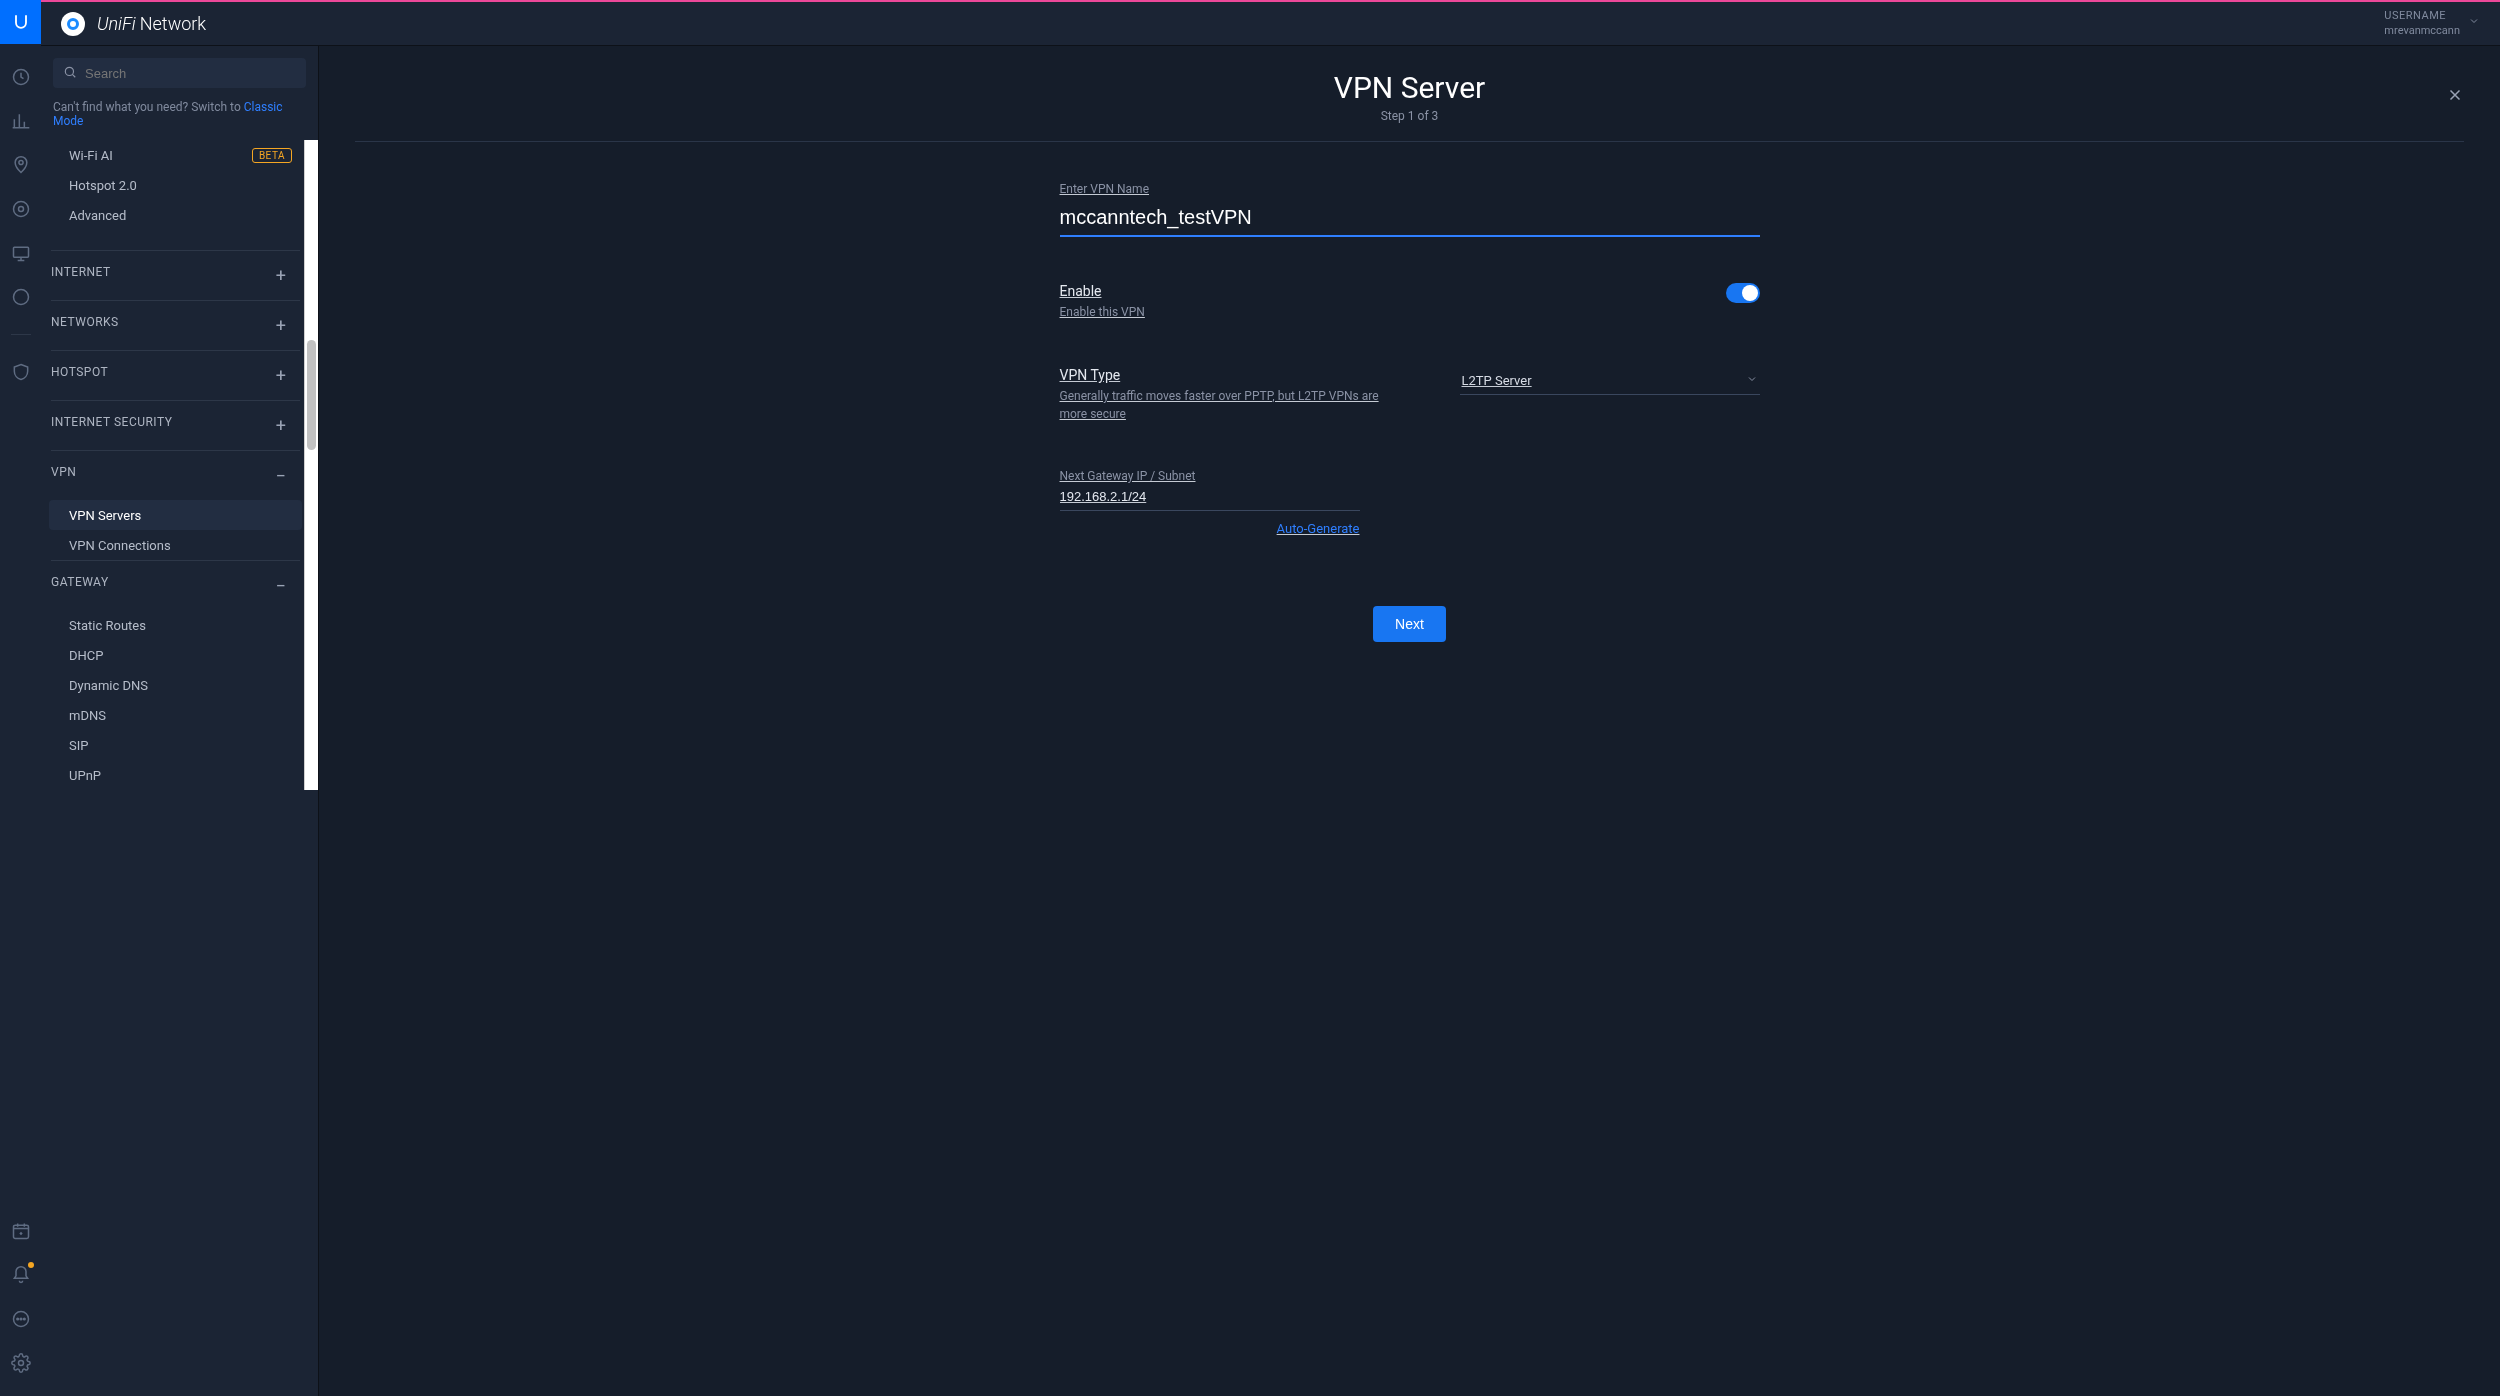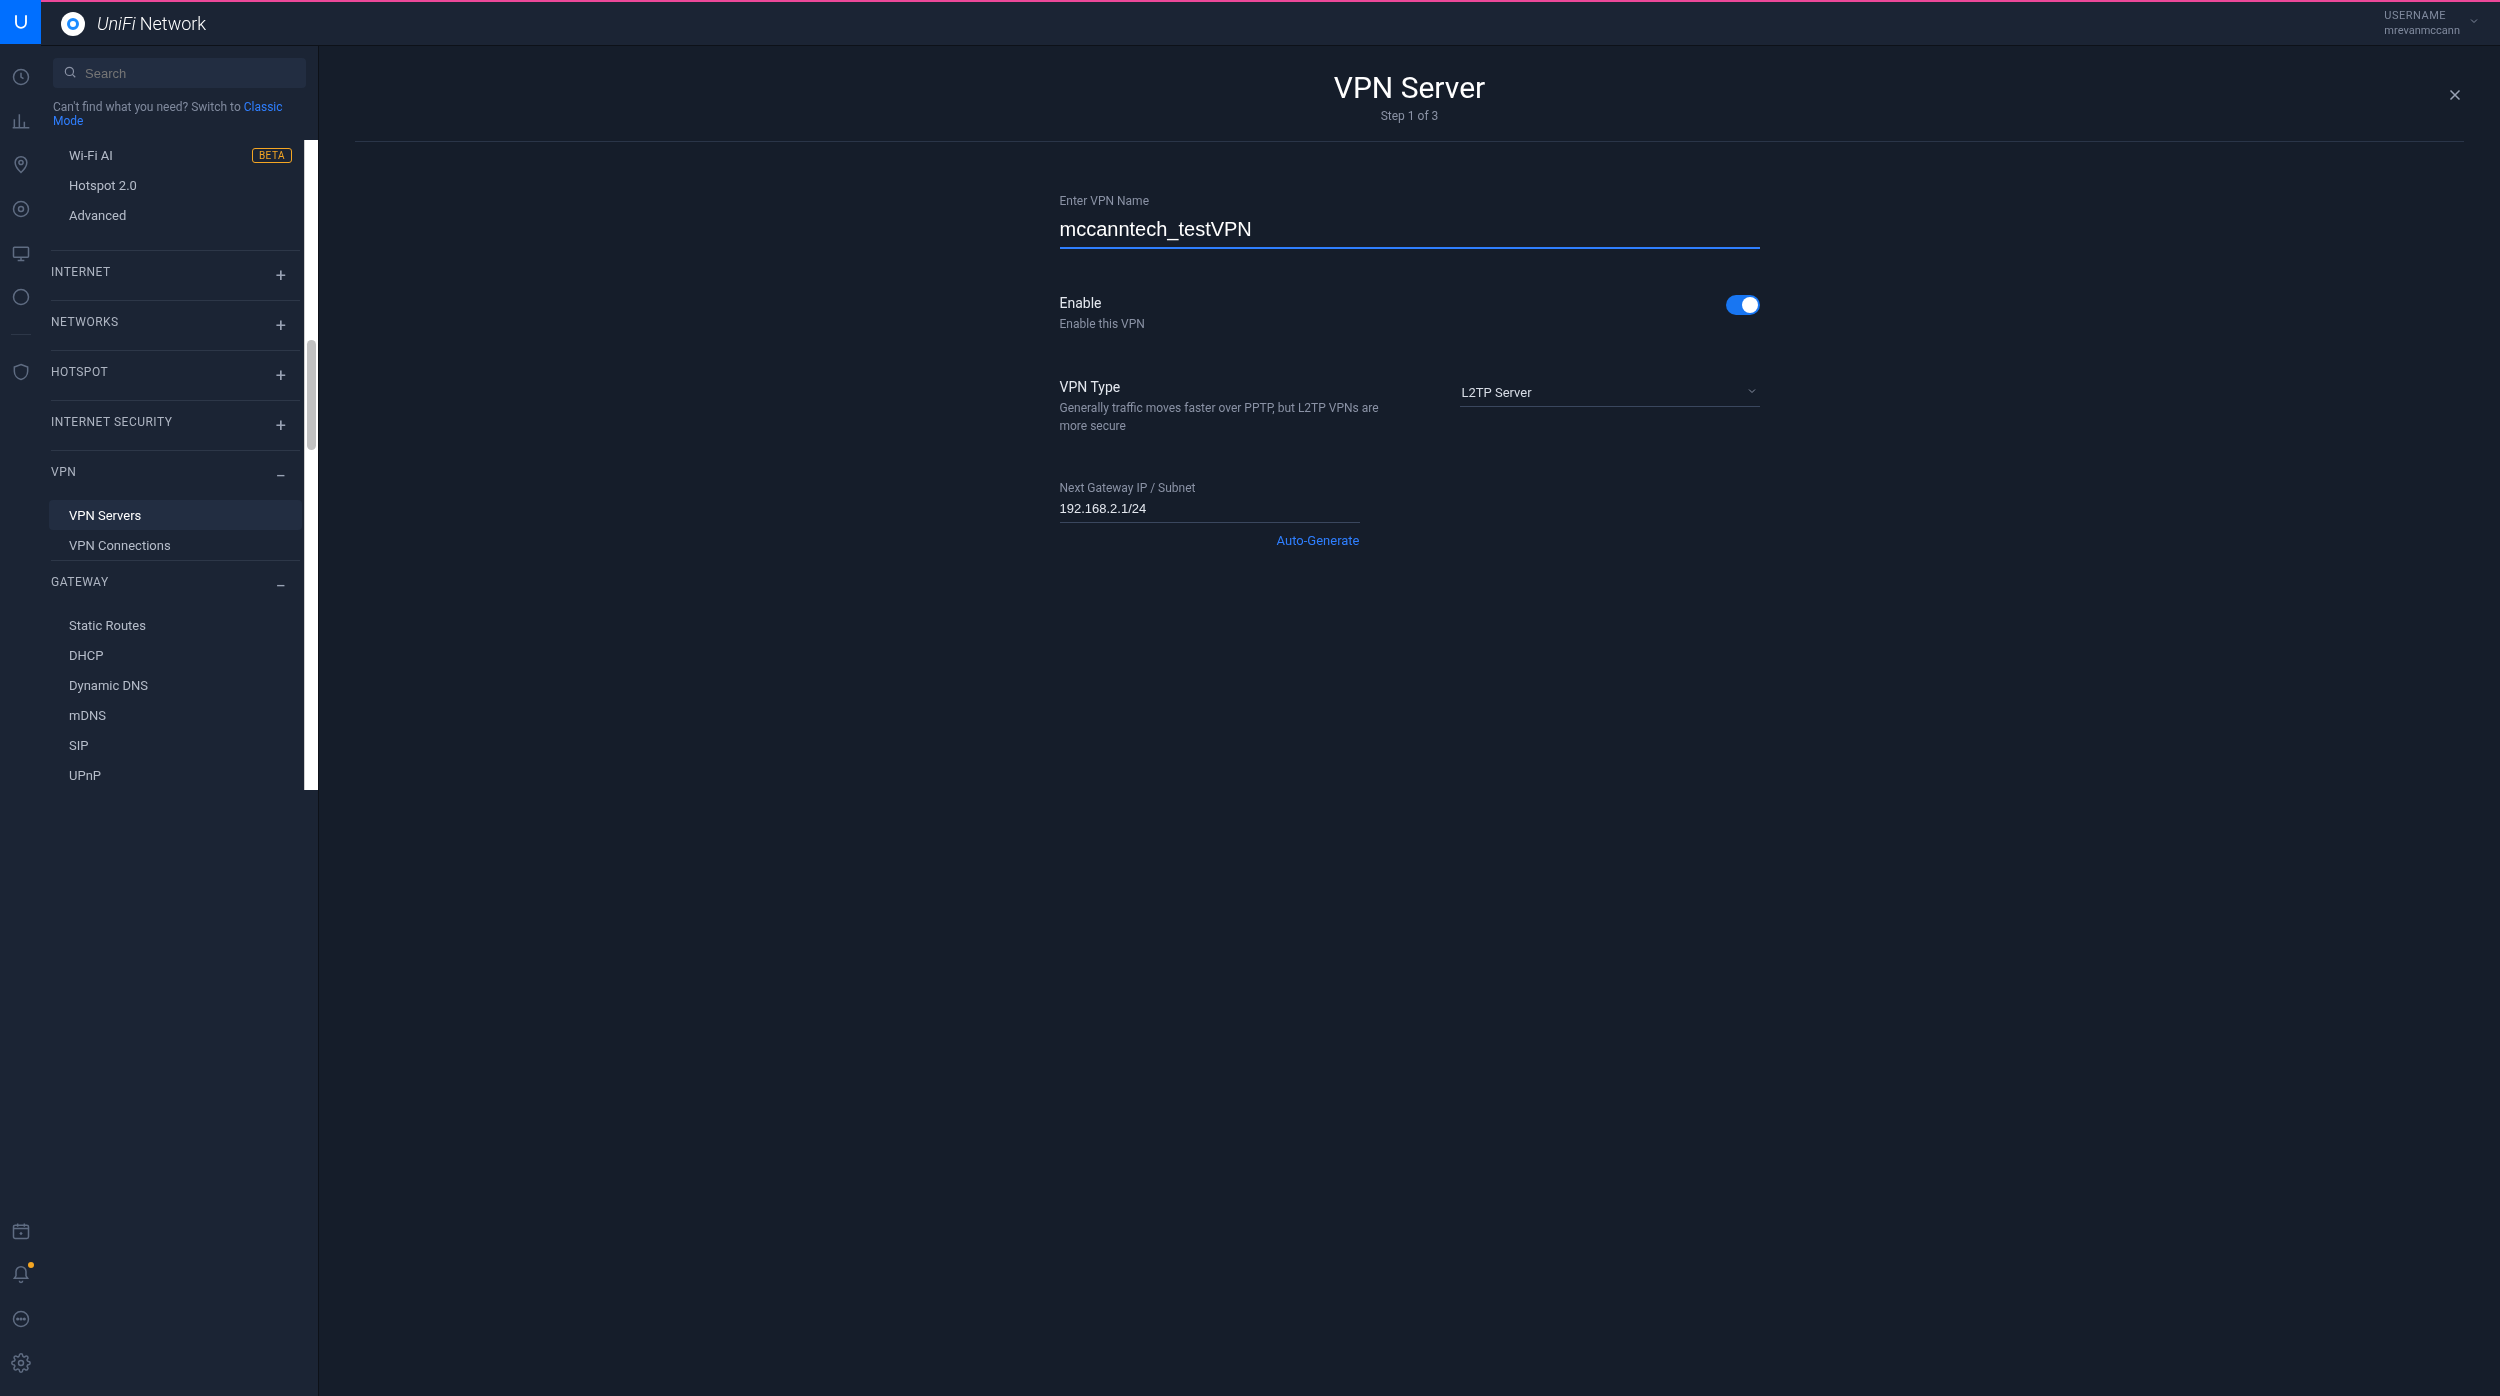--- a/index.html
+++ b/index.html
@@ -57,21 +57,21 @@
   .plus, .minus { color:#9aa3b5; font-size:18px; width:18px; text-align:center; }
 
   
   .main { flex:1; background:#151d2a; position:relative; overflow:auto; }
   .panel-head { text-align:center; padding-top:24px; position:relative; }
   .panel-title { font-size:30px; color:#fff; font-weight:400; }
   .panel-step { font-size:12px; color:#8a92a5; margin-top:4px; }
   .panel-close { position:absolute; right:36px; top:40px; color:#9aa3b5; cursor:pointer; }
   .panel-divider { height:1px; background:#2a3548; margin: 18px 36px 0 36px; }
 
-  .form { max-width: 720px; margin: 52px auto 0 auto; padding: 0 10px; }
+  .form { max-width: 720px; margin: 40px auto 0 auto; padding: 0 10px; text-decoration: underline; }
   .field-label { font-size:12px; color:#8a92a5; margin-bottom:6px; }
   .text-input { width:100%; background:transparent; border:none; border-bottom:2px solid #2f7fff; color:#fff; font-size:20px; padding:4px 0 6px 0; outline:none; caret-color:#fff; }
 
   .row { display:flex; align-items:flex-start; justify-content:space-between; margin-top:46px; gap:40px; }
   .row .left { flex:1; max-width: 340px; }
   .row .rightc { width: 300px; display:flex; flex-direction:column; align-items:flex-end; }
   .row-title { font-size:14px; color:#e4e8ef; margin-bottom:4px; }
   .row-desc { font-size:12px; color:#8a92a5; line-height:1.5; }
 
   .toggle { width:34px; height:20px; background:#1876f2; border-radius:10px; position:relative; cursor:pointer; }
@@ -338,17 +338,20 @@
           </div>
 
           <div class="row">
             <div class="rightc" style="align-items:stretch;">
               <div class="gw-label">Next Gateway IP / Subnet</div>
               <input class="gw-input" type="text" value="192.168.2.1/24" style="">
               <div class="autogen">Auto-Generate</div>
             </div>
           </div>
 
+          <div class="next-wrap">
+            <button class="next-btn">Next</button>
+          </div>
         </div>
       </div>
     </div>
   </div>
 </div>
 
 </body></html>

